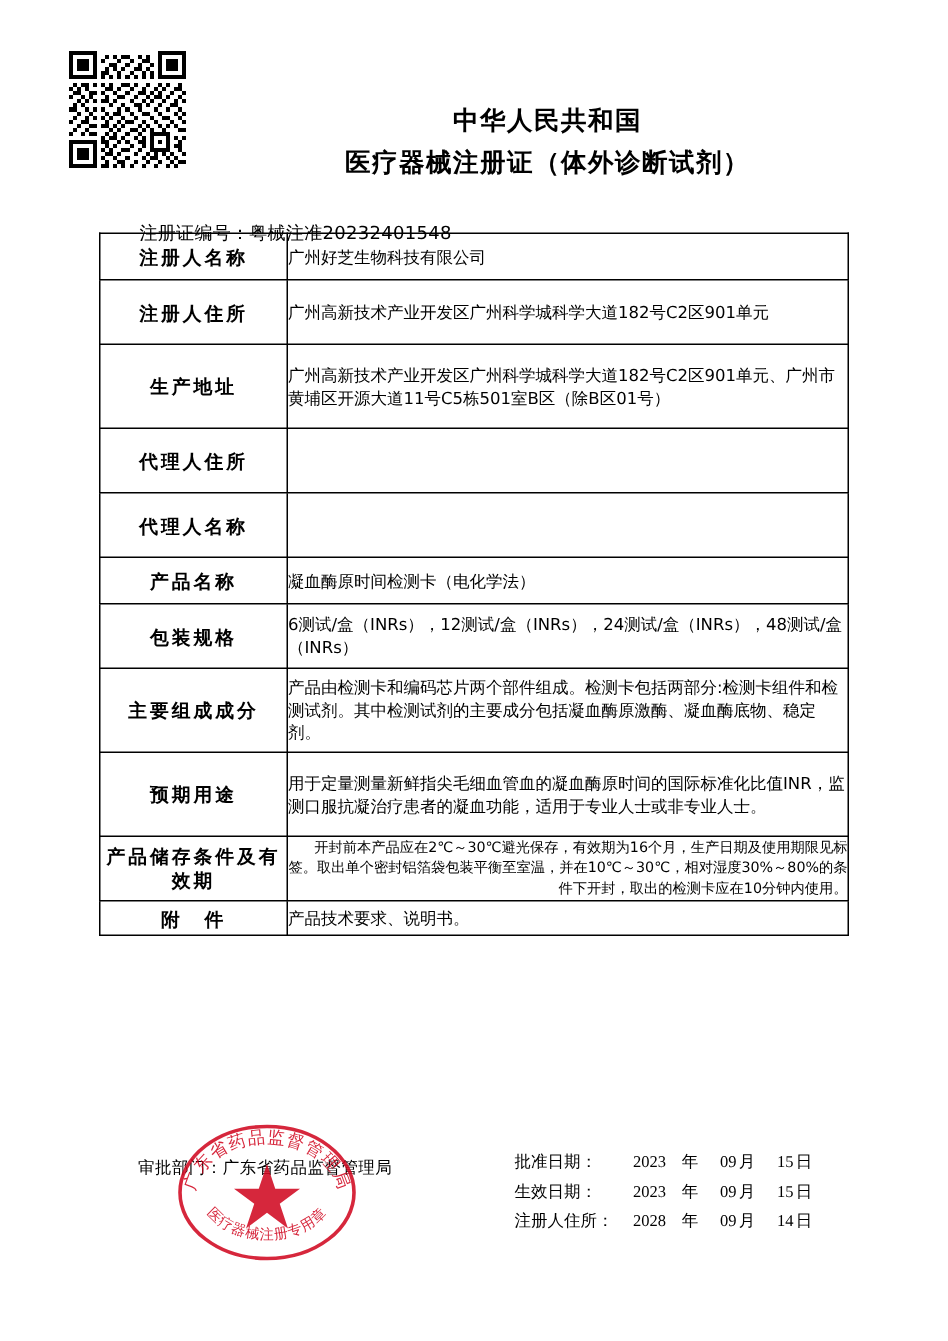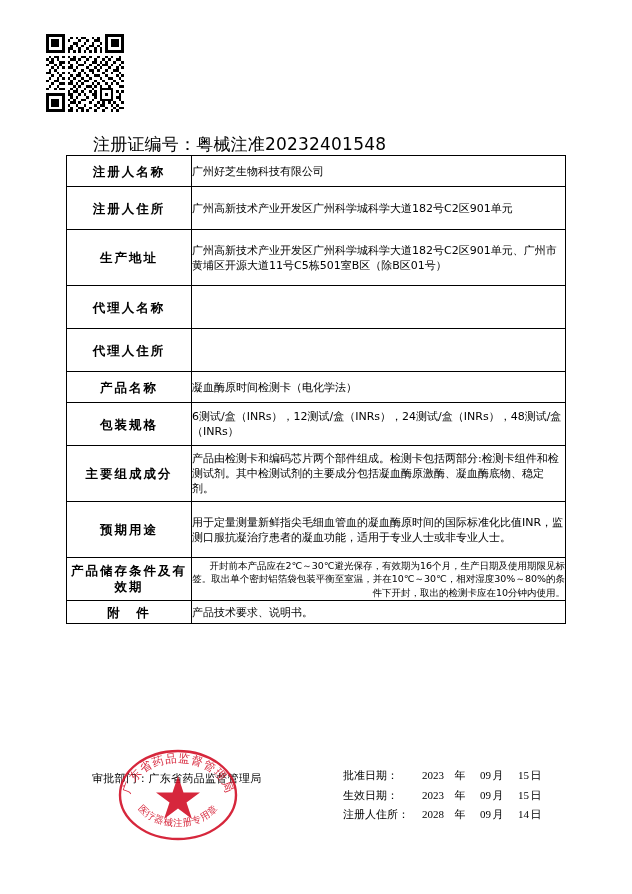--- a/index.html
+++ b/index.html
@@ -54,22 +54,22 @@
   .title2 {
     font-size: 17px;
     font-weight: bold;
     letter-spacing: 1px;
     line-height: 26px;
     margin-top: 2px;
   }
   .regno {
     position: absolute;
     left: 93px;
-    top: 133px;
-    font-size: 17px;
+    top: 147px;
+    font-size: 12px;
     letter-spacing: 0.2px;
   }
 
   
   .tbl {
     position: absolute;
     left: 66px;
     top: 155px;
     width: 500px;
     border-collapse: collapse;
@@ -395,43 +395,47 @@
         <rect x="13" y="28" width="1" height="1"></rect>
           <rect x="15" y="28" width="1" height="1"></rect>
         <rect x="18" y="28" width="1" height="1"></rect>
           <rect x="21" y="28" width="1" height="1"></rect>
         <rect x="24" y="28" width="1" height="1"></rect>
           <rect x="26" y="28" width="1" height="1"></rect>
       </g>
     </svg>
   </div>
 
+  <div class="title-block">
+    <div class="title1">中华人民共和国</div>
+    <div class="title2">医疗器械注册证（体外诊断试剂）</div>
+  </div>
 
   <div class="regno">注册证编号：粤械注准20232401548</div>
 
   <table class="tbl">
     <tbody>
       <tr>
         <td class="lbl h-name">注册人名称</td>
         <td class="val">广州好芝生物科技有限公司</td>
       </tr>
       <tr>
         <td class="lbl h-md">注册人住所</td>
         <td class="val">广州高新技术产业开发区广州科学城科学大道182号C2区901单元</td>
       </tr>
       <tr>
         <td class="lbl h-lg">生产地址</td>
         <td class="val">广州高新技术产业开发区广州科学城科学大道182号C2区901单元、广州市黄埔区开源大道11号C5栋501室B区（除B区01号）</td>
       </tr>
       <tr>
+        <td class="lbl h-md">代理人住所</td>
+        <td class="val"></td>
+      </tr>
+      <tr>
         <td class="lbl h-md">代理人名称</td>
-        <td class="val"></td>
-      </tr>
-      <tr>
-        <td class="lbl h-md">代理人住所</td>
         <td class="val"></td>
       </tr>
       <tr>
         <td class="lbl h-name">产品名称</td>
         <td class="val">凝血酶原时间检测卡（电化学法）</td>
       </tr>
       <tr>
         <td class="lbl h-md">包装规格</td>
         <td class="val">6测试/盒（INRs），12测试/盒（INRs），24测试/盒（INRs），48测试/盒（INRs）</td>
       </tr>

